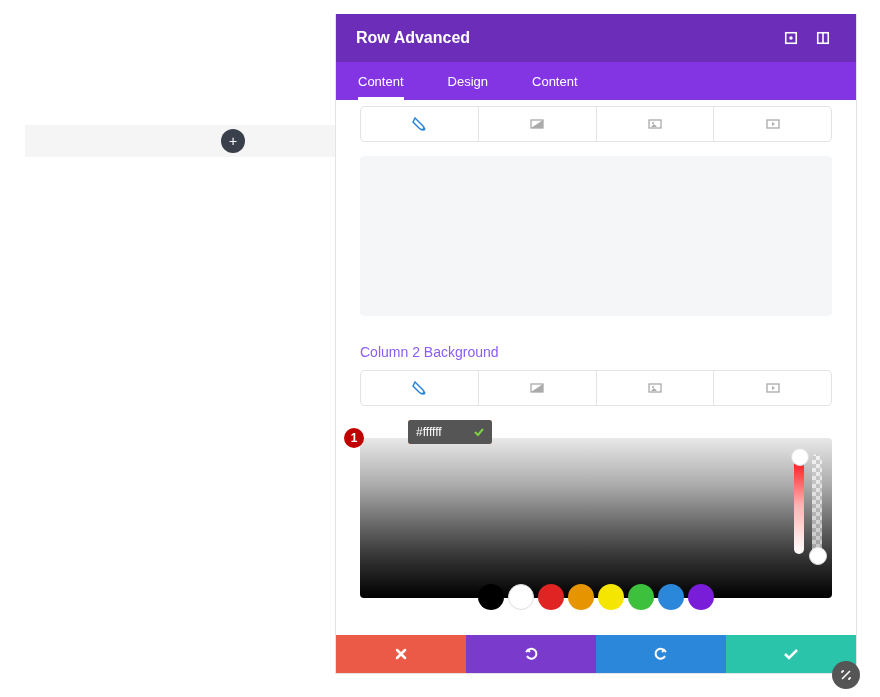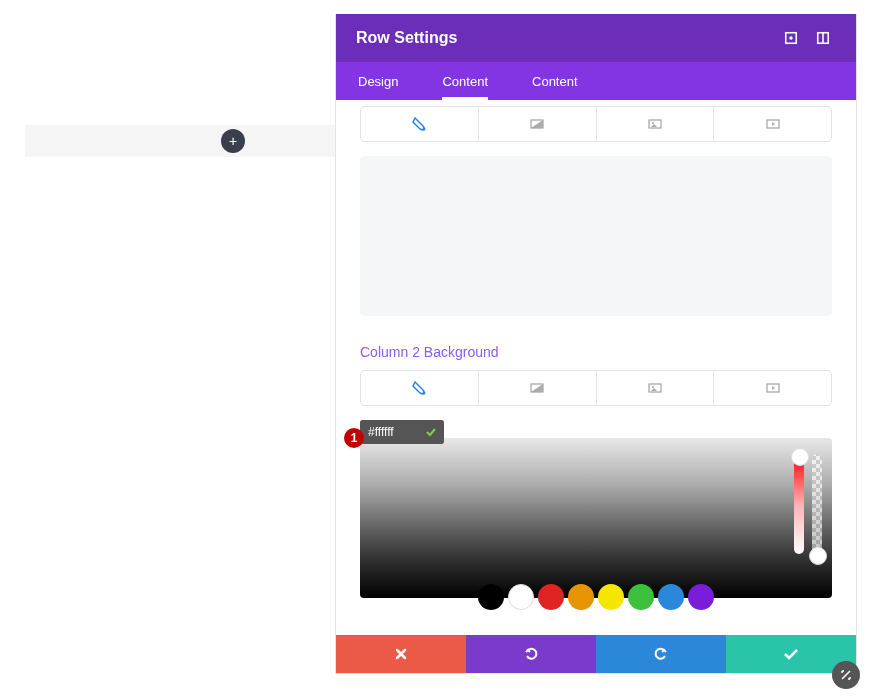--- a/index.html
+++ b/index.html
@@ -25,21 +25,21 @@
 .bg-tabs { display: flex; border: 1px solid #e4e4e4; border-radius: 4px; overflow: hidden; background: #fff; }
 .bg-tab { flex: 1; height: 34px; display: flex; align-items: center; justify-content: center; border-right: 1px solid #e4e4e4; cursor: pointer; }
 .bg-tab:last-child { border-right: none; }
 .bg-tab svg { width: 16px; height: 16px; }
 
 .preview-box { background: #f5f6f7; height: 160px; border-radius: 4px; margin-top: 14px; margin-bottom: 28px; }
 
 .section-label { font-size: 14px; color: #8b5cf6; font-weight: 500; margin-bottom: 10px; }
 
 .color-picker-wrapper { position: relative; margin-top: 14px; }
-.color-input-row { display: inline-flex; background: #f97316; border-radius: 3px; overflow: hidden; position: relative; z-index: 5; }
+.color-input-row { display: inline-flex; background: #f97316; border-radius: 3px; overflow: hidden; position: relative; z-index: 5; margin-left: 48px; }
 .color-input { background: #555; border: none; color: #fff; font-size: 12px; padding: 5px 8px; width: 58px; outline: none; font-family: inherit; }
 .color-confirm { width: 26px; display: flex; align-items: center; justify-content: center; background: #555; cursor: pointer; }
 
 .step-badge { position: absolute; left: -16px; top: 8px; width: 20px; height: 20px; border-radius: 50%; background: #c10000; color: #fff; font-size: 12px; font-weight: 700; display: flex; align-items: center; justify-content: center; z-index: 10; }
 
 .gradient-panel { position: relative; height: 160px; border-radius: 4px; overflow: hidden; margin-top: -6px; background: linear-gradient(to bottom, #e8e8e8 0%, #aaa 30%, #666 55%, #333 75%, #000 100%); }
 .hue-strip { position: absolute; right: 28px; top: 16px; width: 10px; height: 100px; border-radius: 5px; background: linear-gradient(to bottom, #f00, #ffb0b0, #fff); }
 .hue-handle { position: absolute; right: 23px; top: 10px; width: 18px; height: 18px; border-radius: 50%; background: #fff; border: 1px solid #ddd; cursor: pointer; }
 .alpha-strip { position: absolute; right: 10px; top: 16px; width: 10px; height: 100px; border-radius: 5px; background: repeating-conic-gradient(#ccc 0% 25%, #fff 0% 50%) 0 / 8px 8px; opacity: 0.7; }
 .alpha-handle { position: absolute; right: 5px; top: 109px; width: 18px; height: 18px; border-radius: 50%; background: #fff; border: 1px solid #ddd; cursor: pointer; }
@@ -63,38 +63,38 @@
 <body>
 
 <div class="page-area">
   <div class="row-placeholder">
     <div class="add-button">+</div>
   </div>
 </div>
 
 <div class="modal">
   <div class="modal-header">
-    <div class="modal-title">Row Settings</div>
+    <div class="modal-title">Row Advanced</div>
     <div class="header-icon">
       <svg viewBox="0 0 16 16" width="14" height="14">
           <rect x="2" y="2" width="12" height="12" fill="none" stroke="#fff" stroke-width="1.8"></rect>
           <circle cx="8" cy="8" r="2" fill="#fff"></circle>
         </svg>
     </div>
     <div class="header-icon">
       <svg viewBox="0 0 16 16" width="14" height="14">
           <rect x="2" y="2" width="12" height="12" fill="none" stroke="#fff" stroke-width="1.8"></rect>
           <line x1="8" y1="2" x2="8" y2="14" stroke="#fff" stroke-width="1.8"></line>
         </svg>
     </div>
   </div>
 
   <div class="modal-tabs">
+    <div class="tab active">Content</div>
     <div class="tab">Design</div>
-    <div class="tab active">Content</div>
     <div class="tab">Content</div>
   </div>
 
   <div class="modal-body">
     <div class="bg-tabs">
       <div class="bg-tab">
           <svg viewBox="0 0 16 16">
             <path d="M4 2 L12 10 Q14 12 12 14 Q10 14 8 12 L2 6 Z" fill="none" stroke="#2b87da" stroke-width="1.5"></path>
             <circle cx="13" cy="13" r="1.5" fill="#2b87da"></circle>
           </svg>

